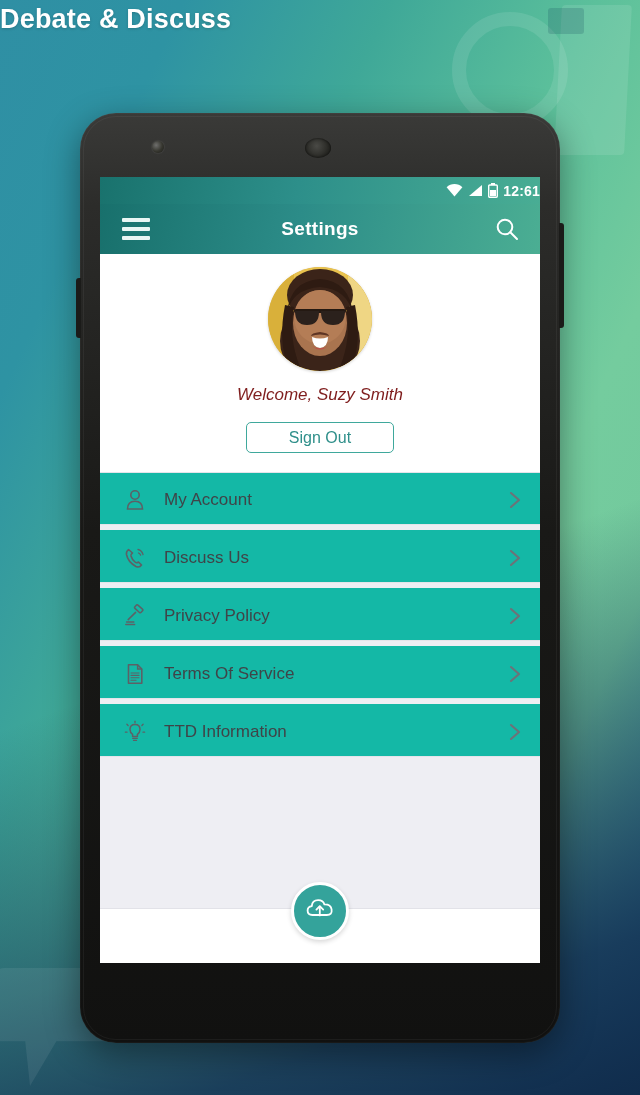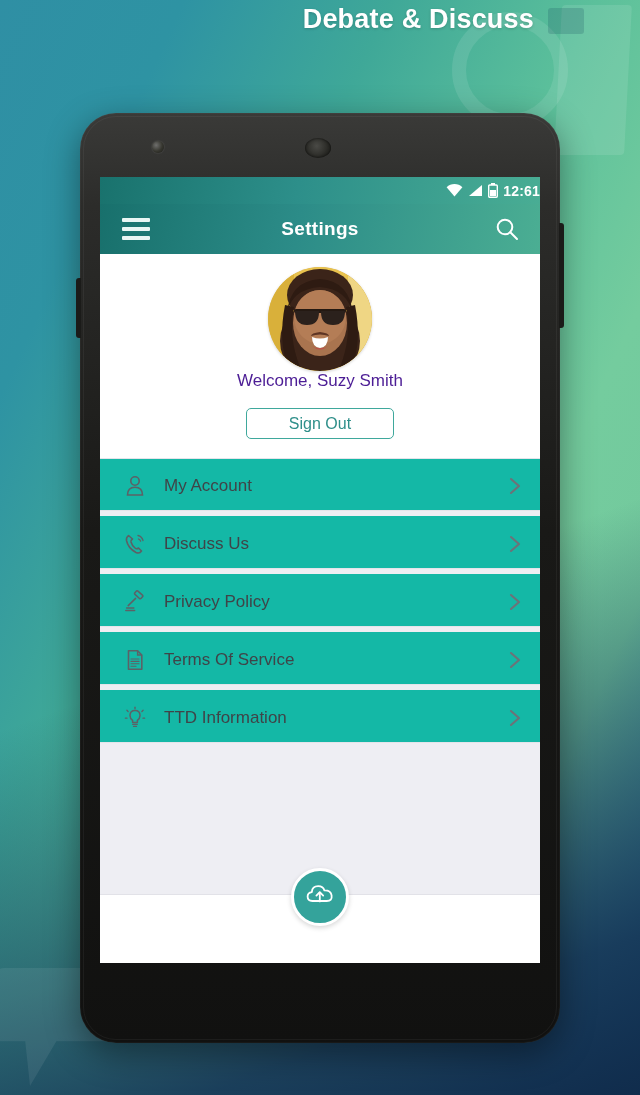--- a/index.html
+++ b/index.html
@@ -32,21 +32,21 @@
   }
   .wm-bubble {
     left:-6px; top:968px; width:120px; height:118px;
     background:#ffffff; opacity:0.075;
     border-radius:10px;
     clip-path:polygon(0 0, 100% 0, 100% 62%, 52% 62%, 30% 100%, 26% 62%, 0 62%);
   }
   
   .headline {
     position:absolute; left:0; top:4px; width:534px;
-    text-align:right; color:#ffffff;
+    text-align:left; color:#ffffff;
     font-size:27px; font-weight:bold; letter-spacing:0.2px;
     text-shadow:0 1px 3px rgba(0,0,0,0.18);
   }
   
   .phone {
     position:absolute; left:80px; top:113px;
     width:480px; height:930px;
     background:linear-gradient(180deg,#3a3a38 0%, #2c2c2a 10%, #191917 45%, #111110 100%);
     border-radius:36px;
     box-shadow:0 10px 34px rgba(0,0,0,0.42), inset 0 0 2px rgba(255,255,255,0.12);
@@ -113,21 +113,21 @@
   .profile {
     background:#ffffff; padding:13px 0 19px;
     display:flex; flex-direction:column; align-items:center;
   }
   .avatar {
     width:104px; height:104px; border-radius:50%; overflow:hidden;
     position:relative; background:#d9b24a;
     box-shadow:0 1px 3px rgba(0,0,0,0.18);
   }
   .welcome {
-    font-size:17px; color:#4c1d95; font-weight:normal;
+    margin-top:14px; font-size:17px; color:#7f1d1d; font-weight:normal;font-style:italic;
   }
   .signout {
     margin-top:17px; width:148px; height:31px;
     background:#ffffff; border:1px solid #3fa89c; border-radius:5px;
     color:#2f8f8a; font-size:16px;
     display:flex; align-items:center; justify-content:center;
     cursor:pointer; font-family:"Liberation Sans", sans-serif;
   }
   
   .list-wrap { background:#eeeef3; min-height:240px; }

